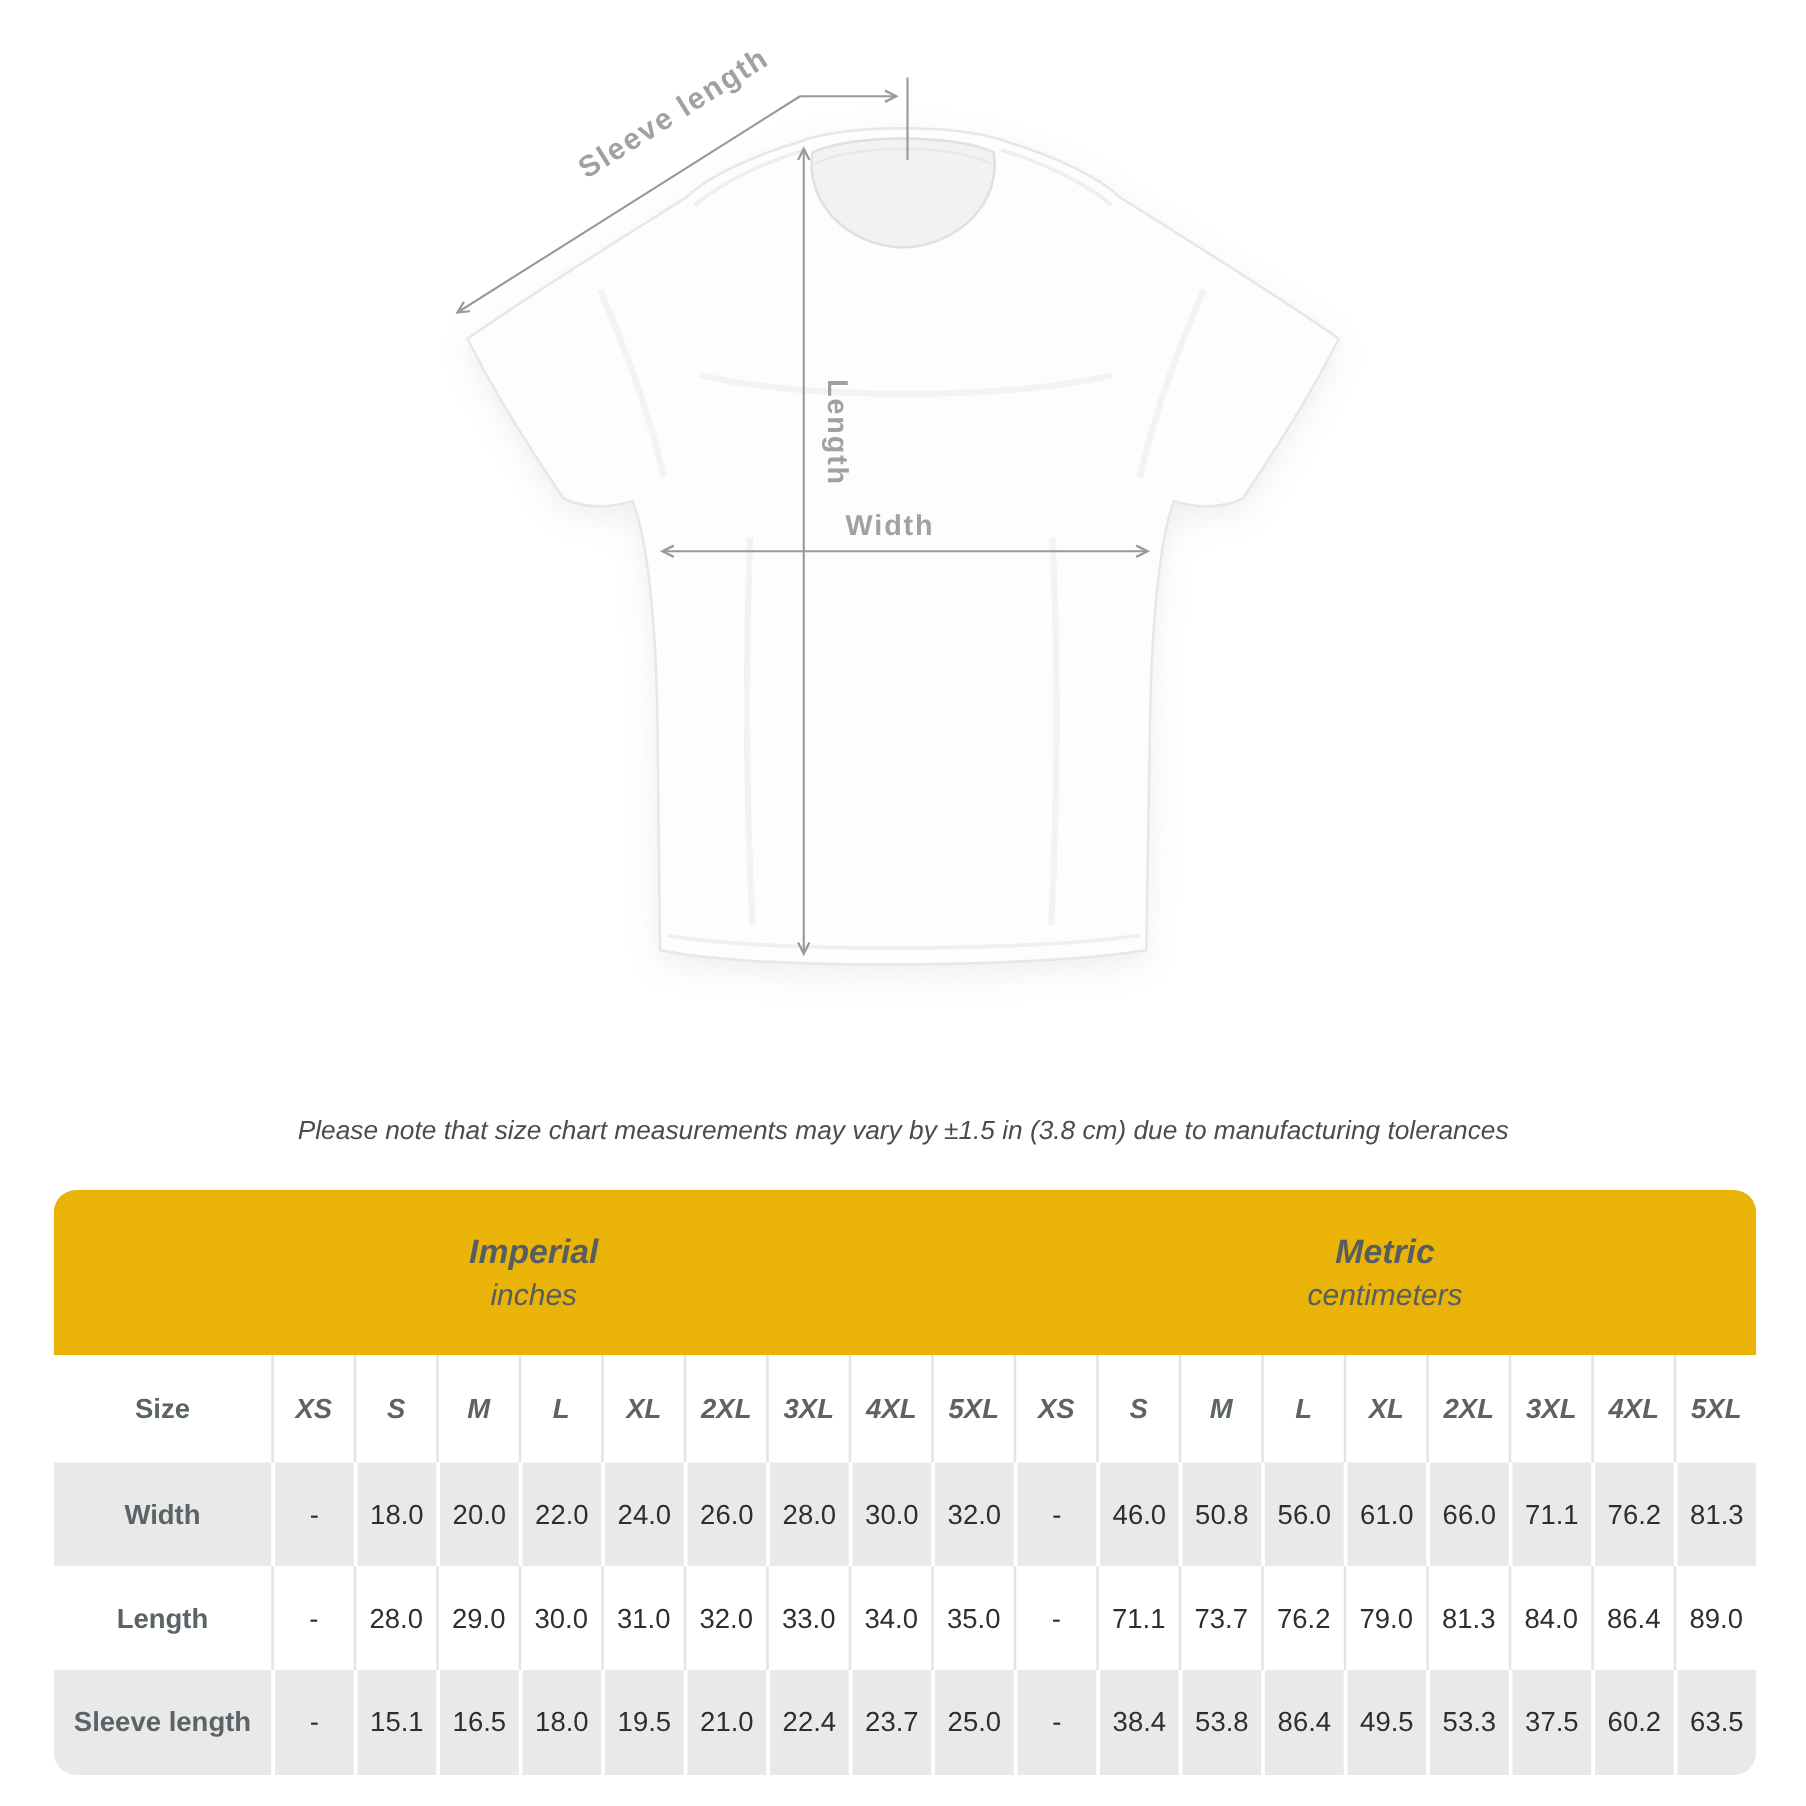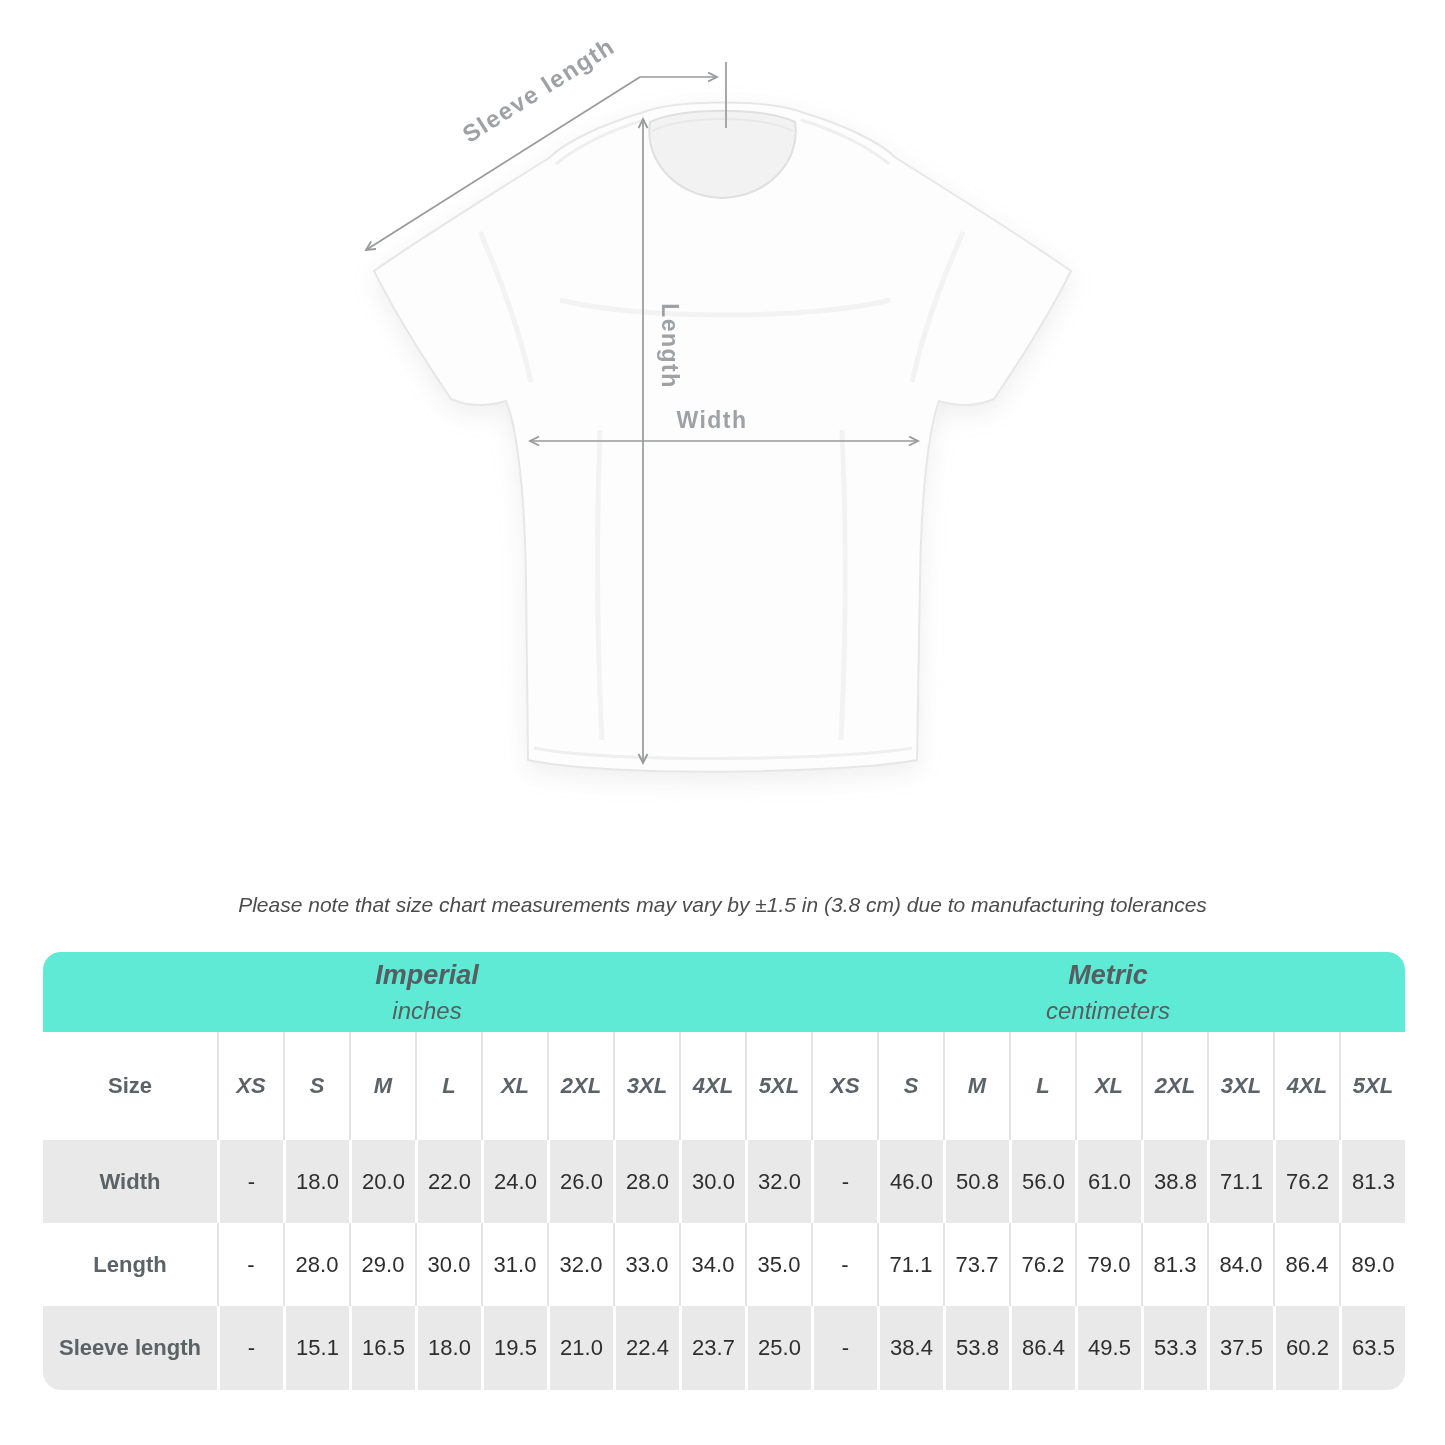--- a/index.html
+++ b/index.html
@@ -25,27 +25,27 @@
     margin:0;text-align:center;
     font-size:21px;font-style:italic;color:#4c4c4c;
   }
   
   .size-table{
     position:absolute;left:43px;top:952px;width:1362px;
     border-radius:18px;overflow:hidden;
     --cols:174px repeat(18,1fr);
   }
   .trow{display:grid;grid-template-columns:var(--cols);}
-  .group-row{height:80px;background:#5eead4;}
+  .group-row{height:132px;background:#eab308;}
   .gcell{display:flex;flex-direction:column;align-items:center;justify-content:center;gap:6px;}
   .gcell.imperial{grid-column:1 / 11;}
   .gcell.metric{grid-column:11 / 20;}
   .glabel{font-size:27px;font-weight:bold;font-style:italic;color:#565e62;}
   .gsub{font-size:24px;font-style:italic;color:#565e62;}
-  .sizes-row{height:108px;background:#ffffff;}
+  .sizes-row{height:86px;background:#ffffff;}
   .data-row{height:83px;}
   .data-row.gray{background:#e9e9e9;}
   .data-row.white{background:#ffffff;}
   .data-row.last{height:84px;}
   .cell{
     display:flex;align-items:center;justify-content:center;
     font-size:22px;color:#2e2e2e;box-sizing:border-box;
   }
   .cell.head{font-weight:bold;color:#5c6367;}
   .trow.sizes-row .cell + .cell{border-left:2px solid #e4e4e4;font-style:italic;}
@@ -159,21 +159,21 @@
           <div class="cell ">24.0</div>
           <div class="cell ">26.0</div>
           <div class="cell ">28.0</div>
           <div class="cell ">30.0</div>
           <div class="cell ">32.0</div>
           <div class="cell ">-</div>
           <div class="cell ">46.0</div>
           <div class="cell ">50.8</div>
           <div class="cell ">56.0</div>
           <div class="cell ">61.0</div>
-          <div class="cell ">38.8</div>
+          <div class="cell ">66.0</div>
           <div class="cell ">71.1</div>
           <div class="cell ">76.2</div>
           <div class="cell ">81.3</div>
         </div>
         <div class="trow data-row white">
           <div class="cell head">Length</div>
           <div class="cell ">-</div>
           <div class="cell ">28.0</div>
           <div class="cell ">29.0</div>
           <div class="cell ">30.0</div>

